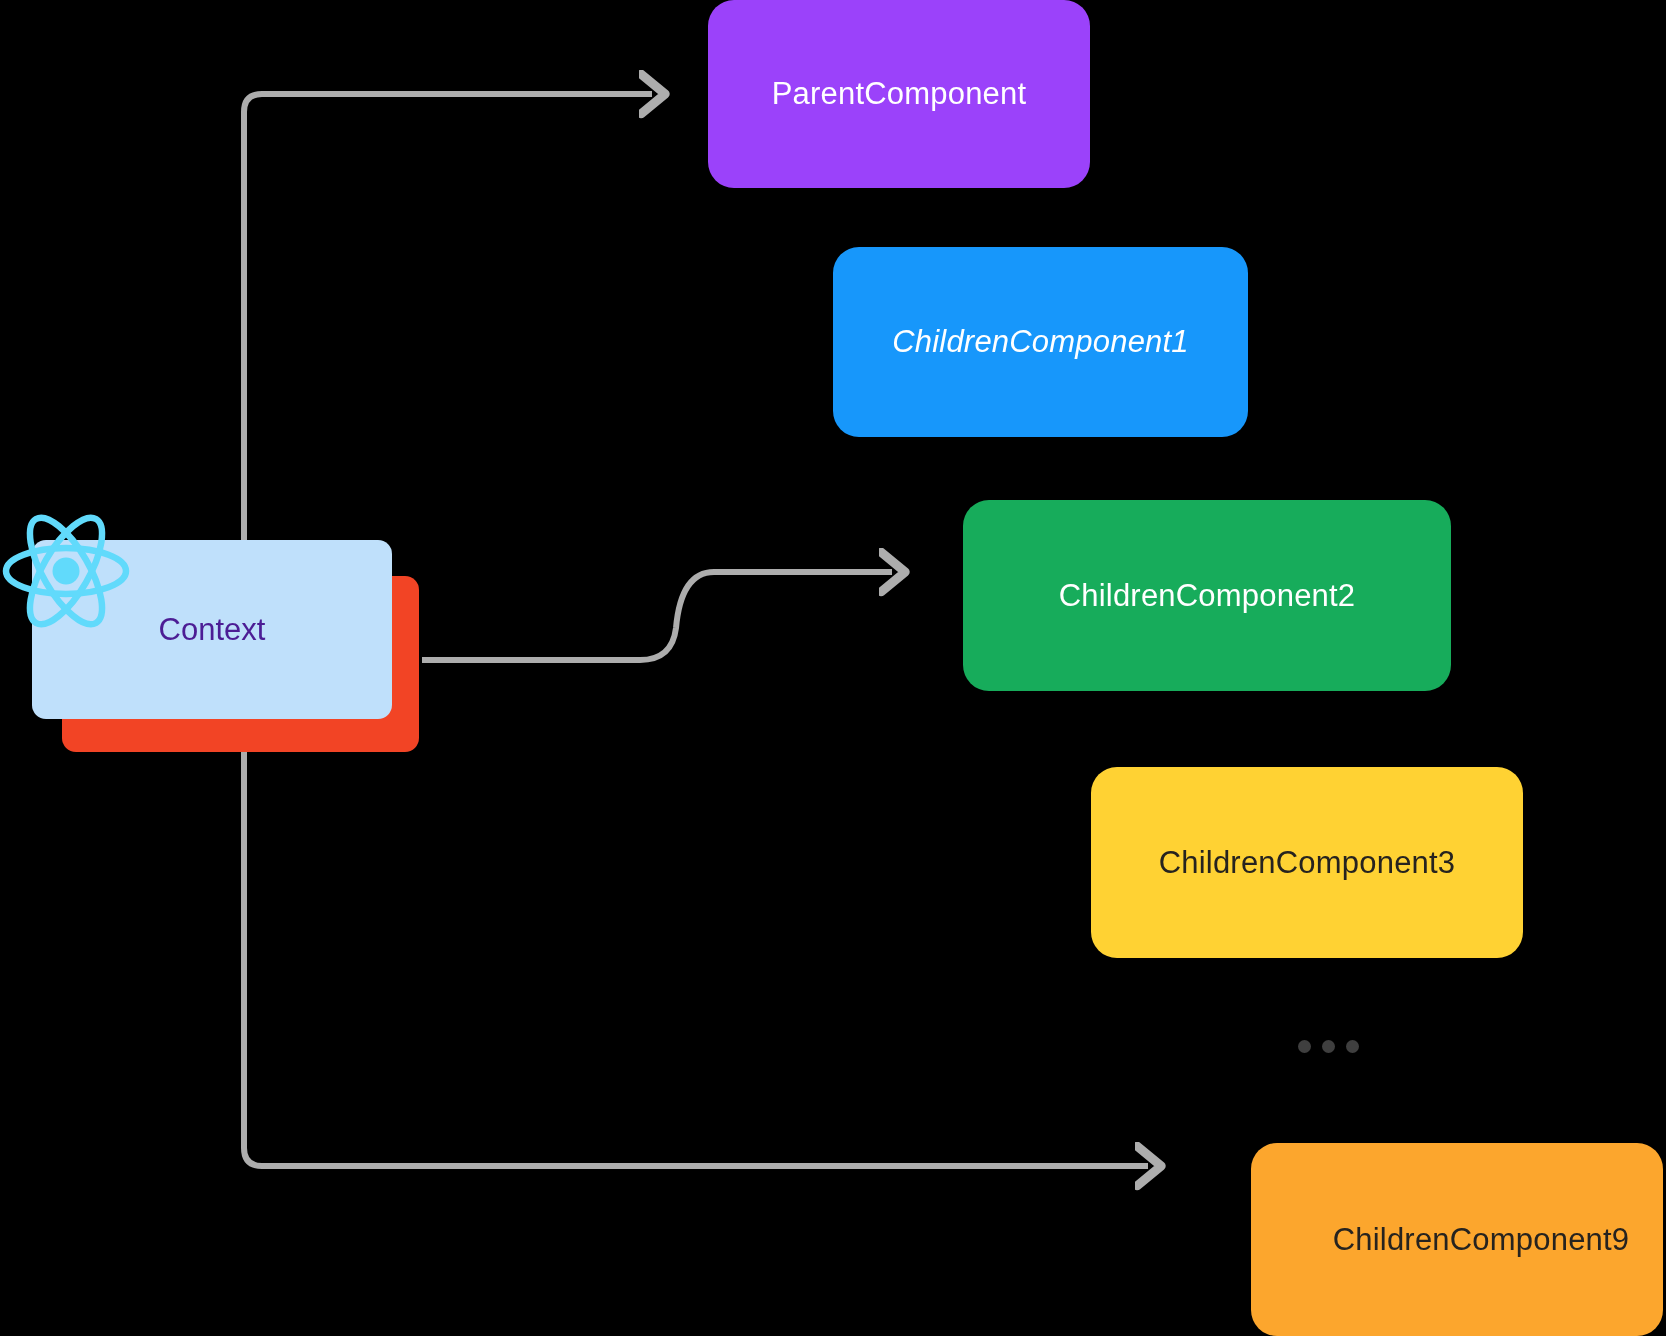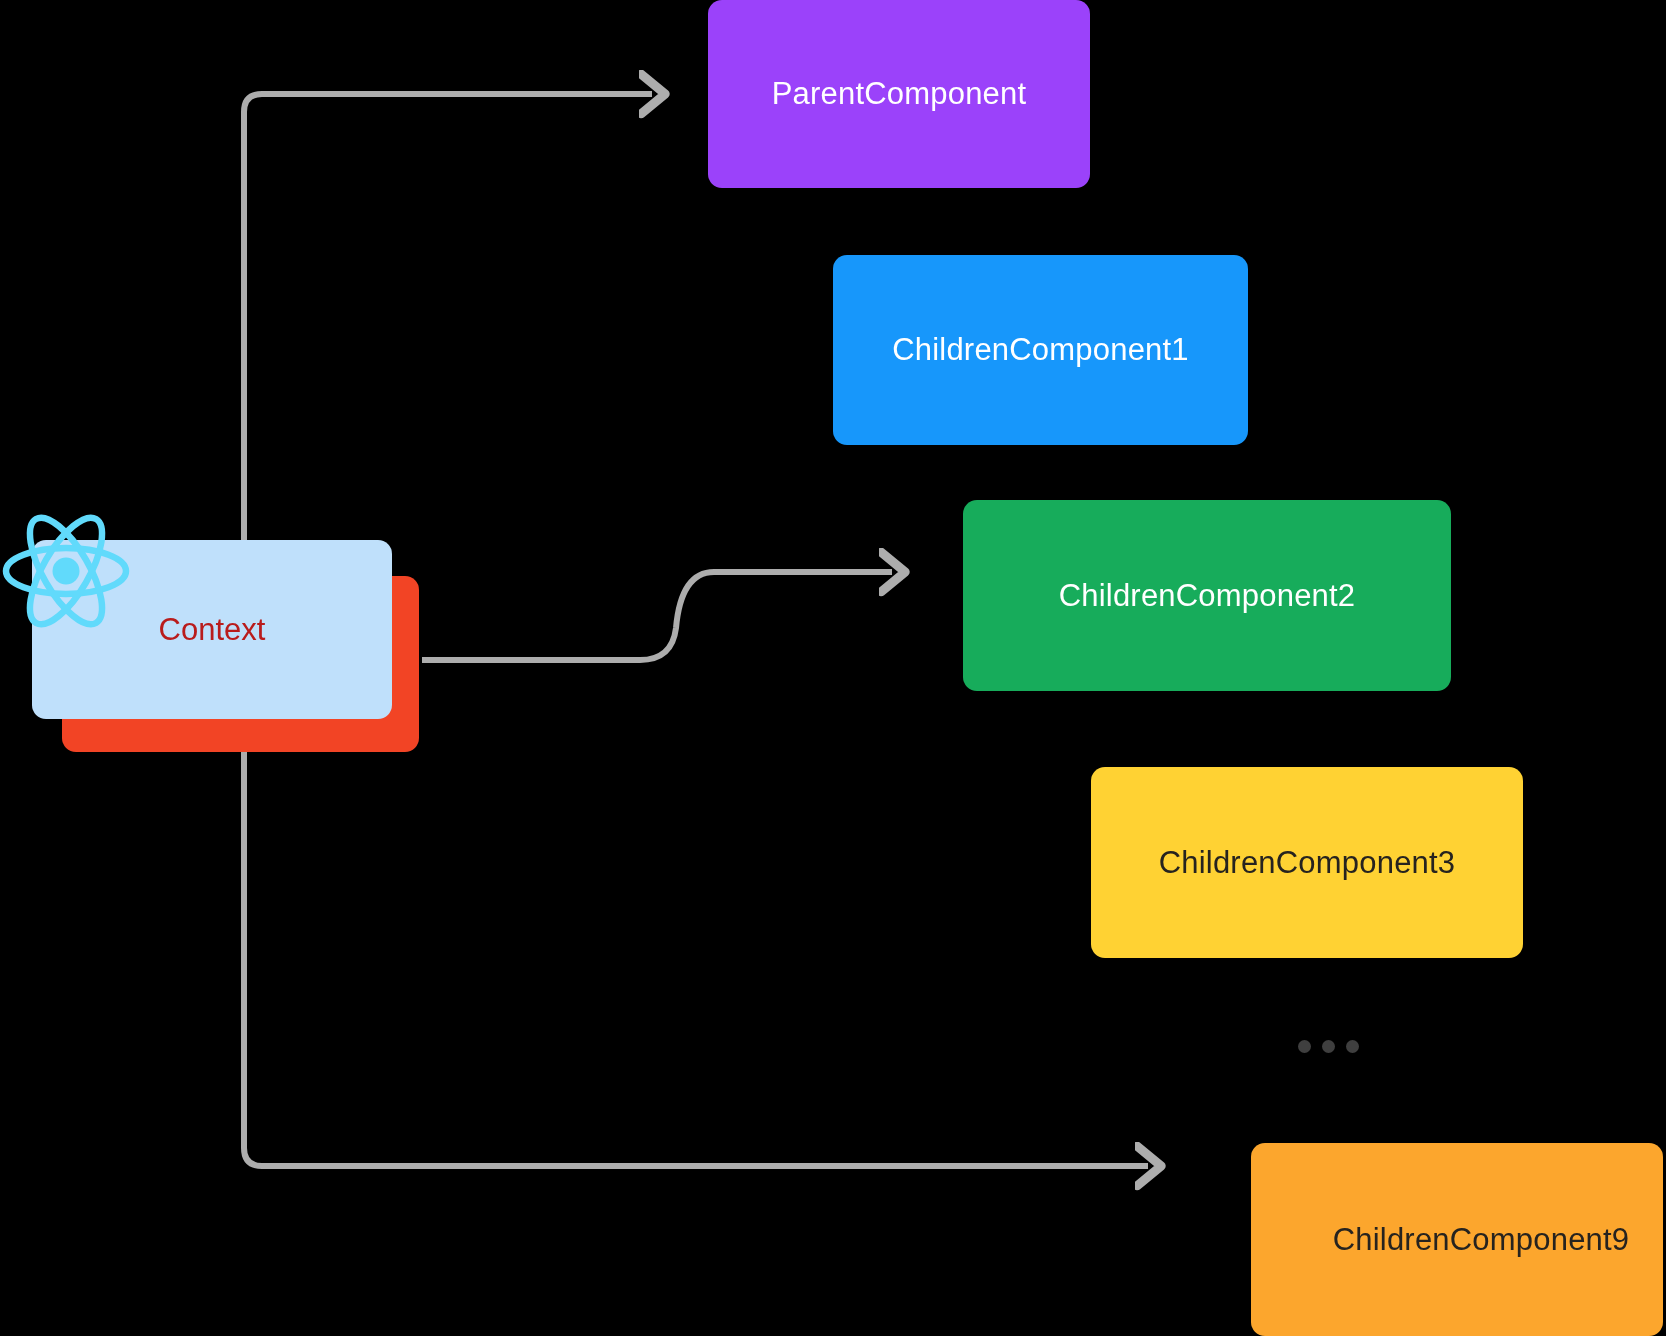--- a/index.html
+++ b/index.html
@@ -13,34 +13,34 @@
     height: 1336px;
     background: #000000;
     overflow: hidden;
     font-family: "Liberation Sans", sans-serif;
   }
   .node {
     position: absolute;
     display: flex;
     align-items: center;
     justify-content: center;
-    border-radius: 14px;
+    border-radius: 26px;
     box-sizing: border-box;
     text-align: left;
     letter-spacing: 0.2px;
   }
   .node-label {
     font-size: 31px;
     font-weight: 400;
     line-height: 1.2;
     white-space: nowrap;
   }
   .label-light { color: #FFFFFF; }
   .label-dark  { color: #26231F; }
-  .label-slate { color: #b91c1c; text-align: right; }
+  .label-slate { color: #4c1d95; text-align: right; }
 
   #ctx-shadow {
     position: absolute;
     border-radius: 14px;
   }
   #ctx-box {
     position: absolute;
     border-radius: 14px;
     display: flex;
     align-items: center;
@@ -105,21 +105,21 @@
         <ellipse cx="66" cy="66" rx="60" ry="23" transform="rotate(120 66 66)"></ellipse>
       </g>
       <circle cx="66" cy="66" r="13.5" fill="#61DAFB"></circle>
     </svg>
   </div>
 
   <div class="node" style="left:708px; top:0px; width:382px; height:188px; background:#9B42FA;">
     <span class="node-label label-light">ParentComponent</span>
   </div>
 
-  <div class="node" style="left:833px; top:255px; width:415px; height:190px; background:#1797FB;">
+  <div class="node" style="left:833px; top:247px; width:415px; height:190px; background:#1797FB;font-style:italic;">
     <span class="node-label label-light">ChildrenComponent1</span>
   </div>
 
   <div class="node" style="left:963px; top:500px; width:488px; height:191px; background:#17AC5B;">
     <span class="node-label label-light">ChildrenComponent2</span>
   </div>
 
   <div class="node" style="left:1091px; top:767px; width:432px; height:191px; background:#FFD233;">
     <span class="node-label label-dark">ChildrenComponent3</span>
   </div>

